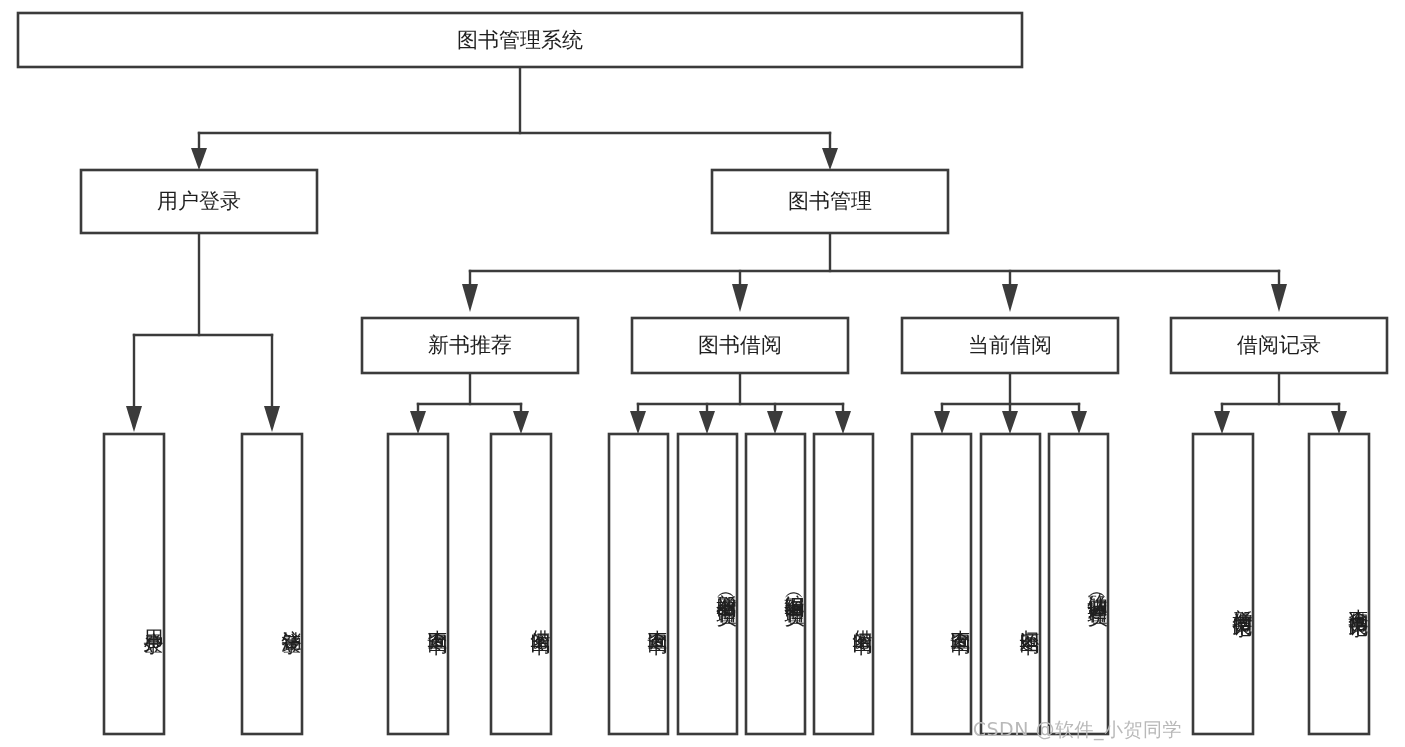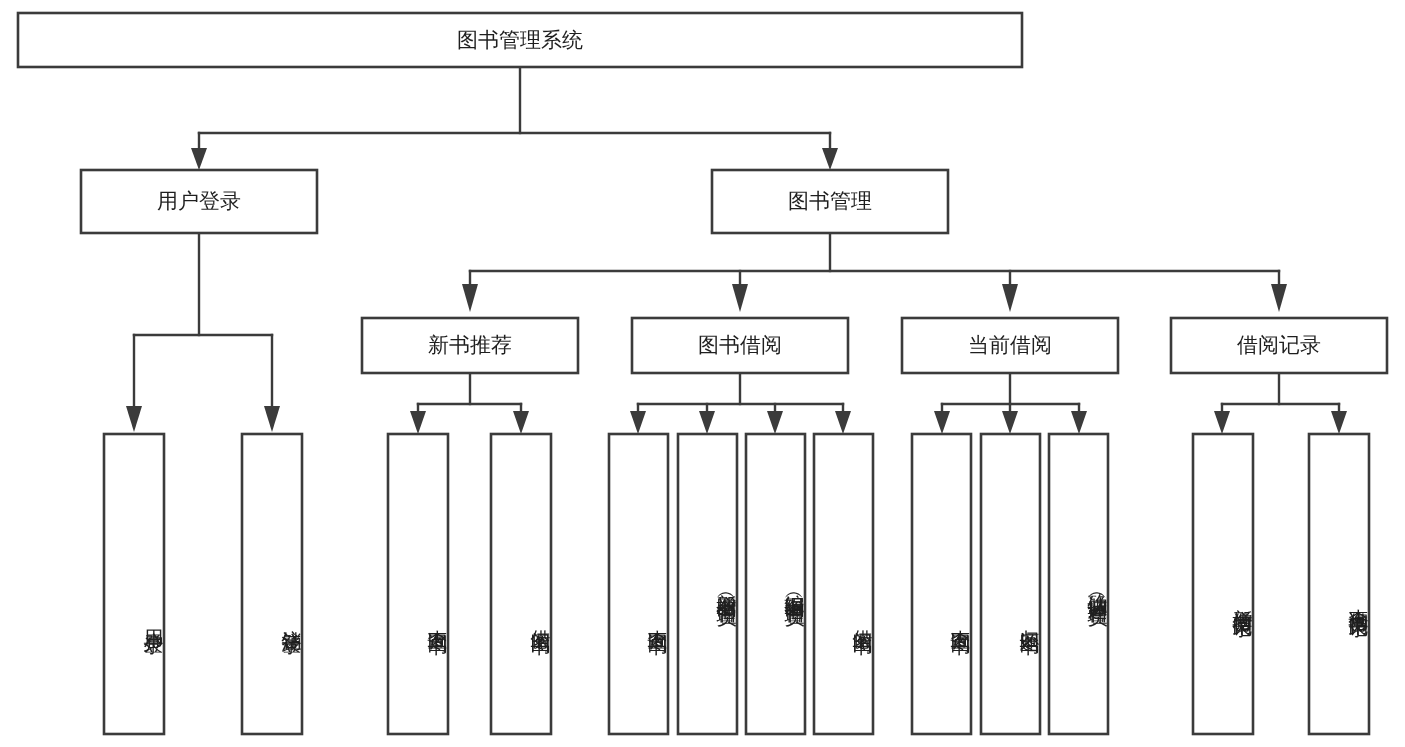--- a/index.html
+++ b/index.html
@@ -222,14 +222,15 @@
   <div class="vlabel" style="left:746px; top:444px; width:59px; height:286px;">编辑图书（管理员）</div>
   <div class="vlabel" style="left:814px; top:508px; width:59px; height:220px;">借阅图书</div>
 
   <div class="vlabel" style="left:912px; top:508px; width:59px; height:220px;">查询图书</div>
   <div class="vlabel" style="left:981px; top:508px; width:59px; height:220px;">归还图书</div>
   <div class="vlabel" style="left:1049px; top:444px; width:59px; height:286px;">确认归还（管理员）</div>
 
   <div class="vlabel" style="left:1193px; top:470px; width:60px; height:258px;">新增借阅记录</div>
   <div class="vlabel" style="left:1309px; top:470px; width:60px; height:258px;">查询借阅记录</div>
 
+  <div class="watermark">CSDN @软件_小贺同学</div>
 
 </div>
 
 </body></html>

